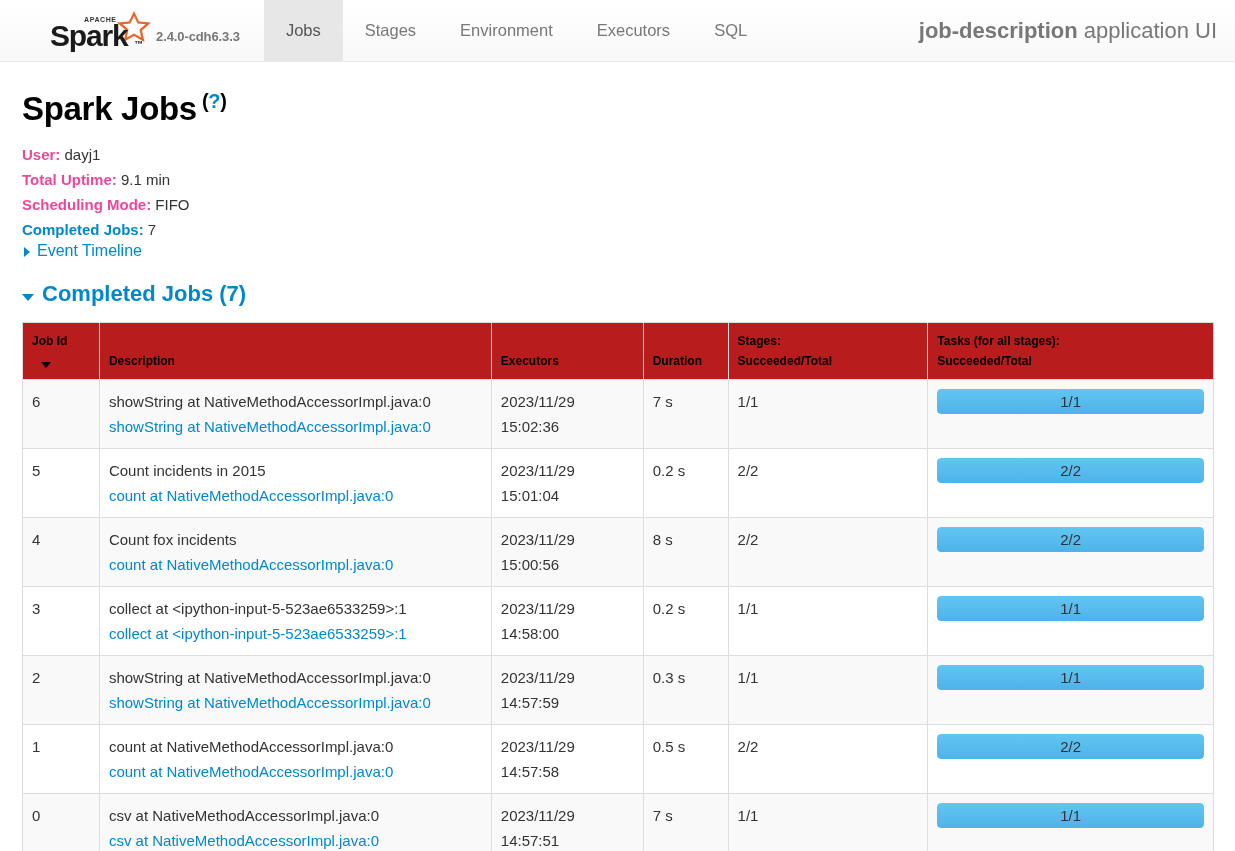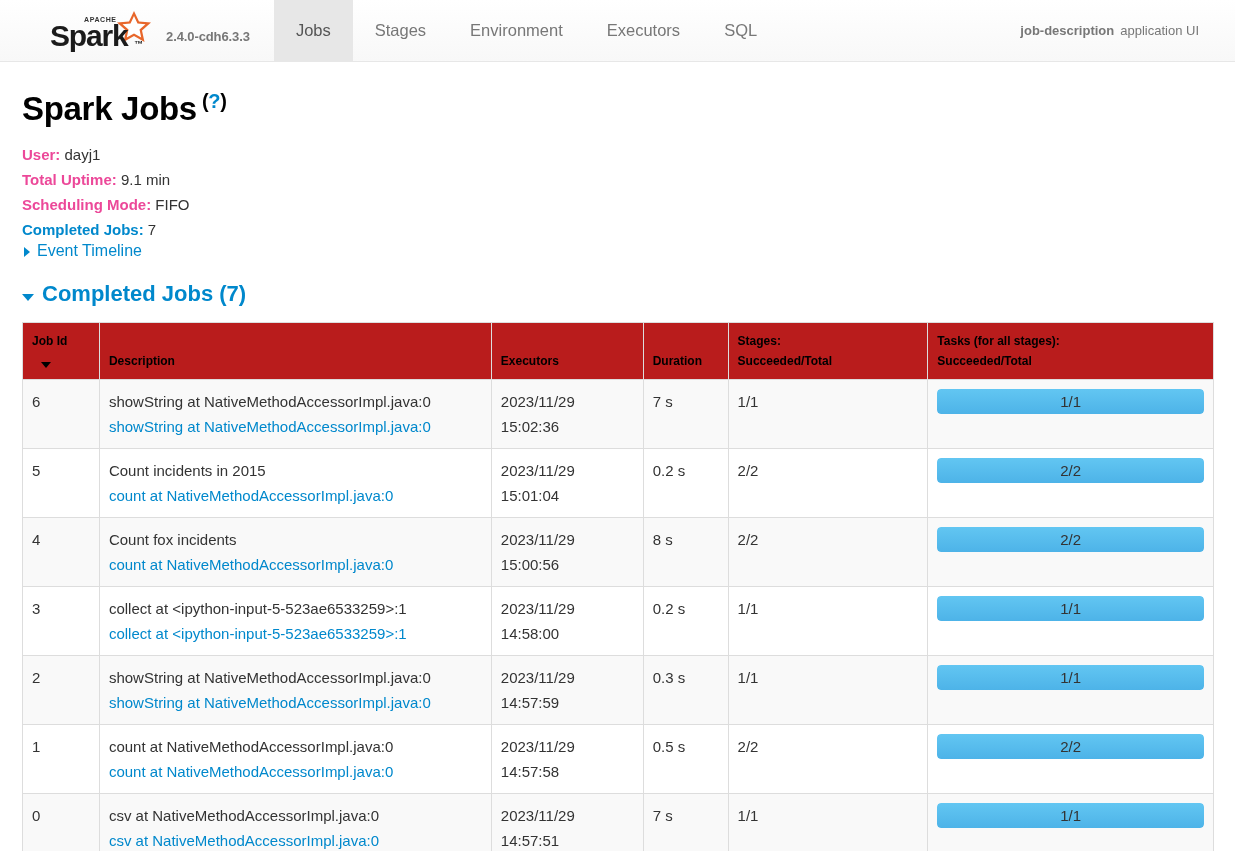--- a/index.html
+++ b/index.html
@@ -31,21 +31,20 @@
     position: relative;
     width: 108px;
     height: 42px;
     display: block;
   }
   .spark-logo svg { display:block; }
   .version {
     font-size: 13px;
     font-weight: bold;
     color: #777777;
-    margin-left: 10px;
     margin-top: 12px;
     letter-spacing: -0.1px;
   }
   .nav-tabs-wrap {
     display: flex;
     align-items: stretch;
     margin-left: 24px;
   }
   .nav-tab {
     display: flex;
@@ -59,22 +58,22 @@
     white-space: nowrap;
   }
   .nav-tab.active {
     background: #e7e7e7;
     color: #555555;
   }
   .app-title {
     margin-left: auto;
     display: flex;
     align-items: center;
-    padding-right: 36px;
-    font-size: 13px;
+    padding-right: 18px;
+    font-size: 22px;
     color: #777777;
     height: 61px;
     white-space: nowrap;
     justify-content: flex-end;
   }
   .app-title .app-name {
     font-weight: bold;
     color: #777777;
     margin-right: 6px;
   }

